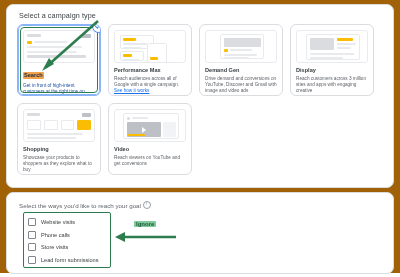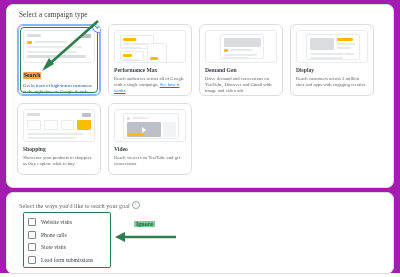--- a/index.html
+++ b/index.html
@@ -13,22 +13,21 @@
     overflow: hidden;
     font-family: "Liberation Sans", sans-serif;
     color: #3c4043;
     -webkit-font-smoothing: antialiased;
   }
 
   .page {
     position: relative;
     width: 400px;
     height: 273px;
-    background: #a21caf;
-    font-family: Liberation Serif, serif;
+    background: #a16207;
   }
 
   
   .panel {
     position: absolute;
     background: #ffffff;
     border: 1px solid #dadce0;
     border-radius: 7px;
     box-sizing: border-box;
   }

